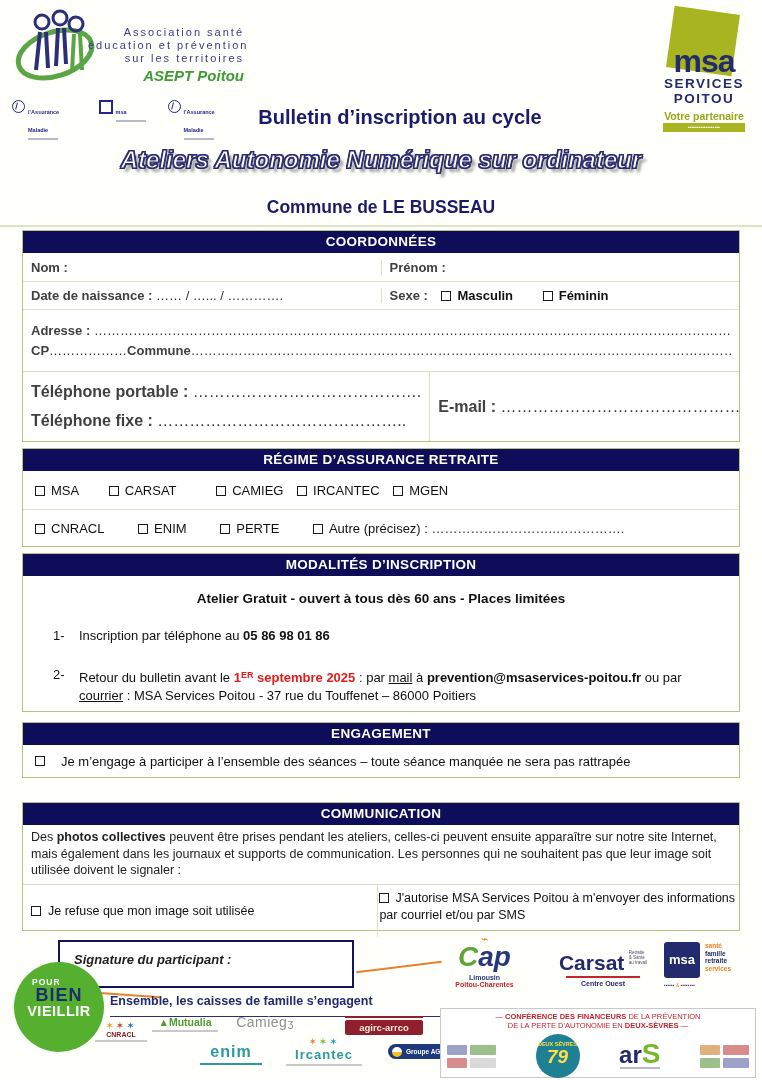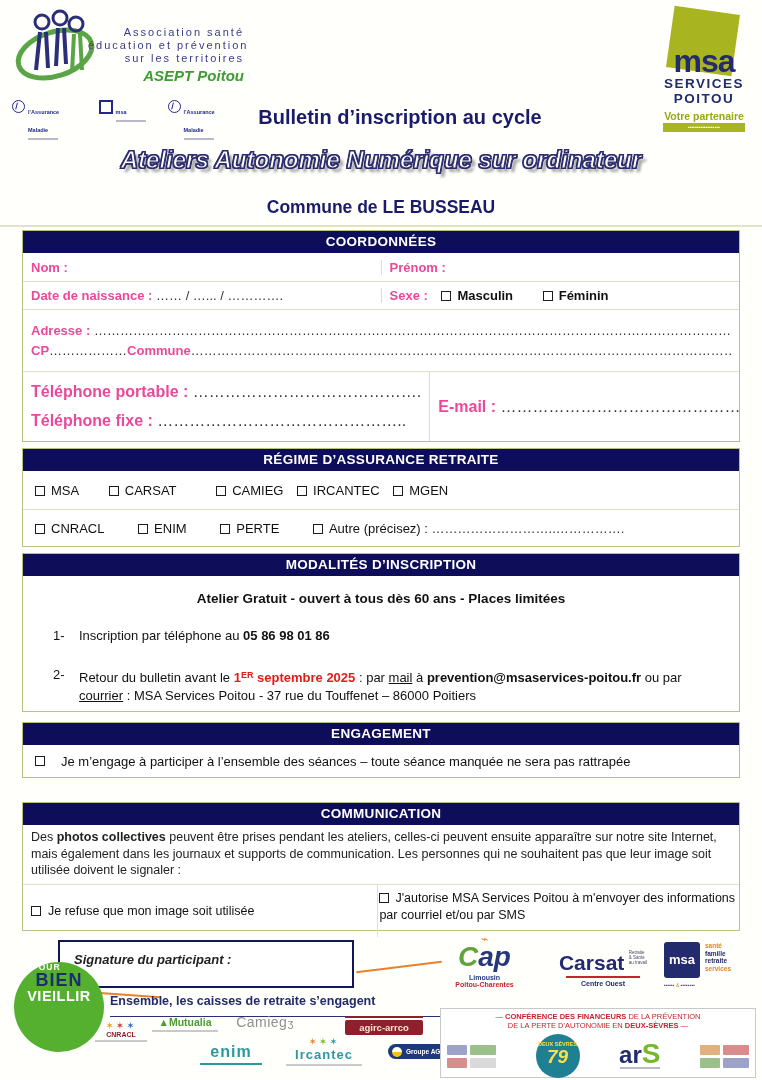--- a/index.html
+++ b/index.html
@@ -37,21 +37,21 @@
   .commune-title { position:absolute; left:0; top:197px; width:762px; text-align:center;
     font-size:17.5px; font-weight:bold; color:#1b1b6b; }
   .top-rule { position:absolute; left:0; top:225px; width:762px; height:2px; background:#e0e4c6; }
   
   .section { position:absolute; left:22px; width:718px; background:#fff; border:1px solid #b9c183; }
   .sec-header { background:#0d0d59; color:#fff; font-weight:bold; font-size:13.5px; text-align:center;
     height:22px; line-height:22px; letter-spacing:0.3px; }
   .row { display:flex; border-top:1px solid #dde1c4; }
   .cell { padding:5px 8px; font-size:13px; }
   .cell.rt { border-left:1px solid #dde1c4; }
-  .lbl { font-weight:bold; color:#ec4899; }
+  .lbl { font-weight:bold; color:#404040; }
   .dots { color:#333; }
   .cb { display:inline-block; width:10px; height:10px; border:1.7px solid #1c1c1c; background:#fff; vertical-align:-1px; }
   .cbl { font-size:13px; font-weight:bold; margin-left:6px; }
   .nowrap { white-space:nowrap; overflow:hidden; }
   
   #sec-coordonnees { top:230px; height:212px; }
   .r-h28 { height:28px; align-items:center; }
   .r-h28 .cell { flex:1; padding-top:0; padding-bottom:0; }
   .r-adresse { height:62px; flex-direction:column; justify-content:center; padding:4px 8px; }
   .r-adresse div { font-size:13px; line-height:20px; }
@@ -84,21 +84,21 @@
   .com-left .cb { margin-right:7px; flex:none; }
   .com-right { flex:1; border-left:1px solid #dde1c4; padding:5px 1px; font-size:12.5px; line-height:17px; }
   
   .footer { position:absolute; left:0; top:928px; width:762px; height:152px; }
   .sig-box { position:absolute; left:58px; top:12px; width:296px; height:48px; background:#fff; border:2px solid #14145a; }
   .sig-box span { display:block; margin:10px 0 0 14px; font-size:13px; font-style:italic; font-weight:bold; color:#222; }
   .orange-line { position:absolute; left:356px; top:38px; width:86px; height:2px; background:#e8822a; transform:rotate(-7deg); }
   .orange-line2 { position:absolute; left:40px; top:64px; width:120px; height:2px; background:#e8822a; transform:rotate(4deg); }
   .pbv-circle { position:absolute; left:14px; top:34px; width:90px; height:90px; border-radius:50%; background:#56b02f;
     text-align:center; color:#fff; }
-  .pbv-pour { font-size:8.5px; font-weight:bold; letter-spacing:1px; text-align:left; padding-left:18px; }
+  .pbv-pour { font-size:8.5px; font-weight:bold; margin-top:15px; letter-spacing:1px; text-align:left; padding-left:18px; }
   .pbv-bien { font-size:18px; font-weight:bold; color:#1c2e6e; line-height:17px; letter-spacing:1px; }
   .pbv-vieillir { font-size:14.5px; font-weight:bold; color:#fff; line-height:15px; letter-spacing:0.5px; }
   .ensemble { position:absolute; left:110px; top:66px; width:335px; font-size:12.5px; font-weight:bold; color:#232a6e;
     border-bottom:1.5px solid #2b2f7a; padding-bottom:8px; }
   
   .logo-item { position:absolute; text-align:center; }
   .cnracl-txt { font-size:7px; font-weight:bold; color:#8c1d2f; }
   .micro-bar { height:2px; background:#c9c9c9; margin-top:2px; }
   .mutualia-txt { font-size:10.5px; font-weight:bold; color:#4e9b2f; }
   .camieg-txt { font-size:14px; color:#8f8f8f; letter-spacing:0.5px; }
@@ -302,21 +302,21 @@
     <div class="orange-line"></div>
     <div class="orange-line2"></div>
     <div class="sig-box">
       <span>Signature du participant :</span>
     </div>
     <div class="pbv-circle">
       <div class="pbv-pour">POUR</div>
       <div class="pbv-bien">BIEN</div>
       <div class="pbv-vieillir">VIEILLIR</div>
     </div>
-    <div class="ensemble">Ensemble, les caisses de retraite s’engagent</div>
+    <div class="ensemble">Ensemble, les caisses de famille s’engagent</div>
 
     <div class="logo-item" style="left:95px; top:92px; width:52px">
       <div class="stars"><span style="color:#e8a11d">✶</span><span style="color:#c43a2b">✶</span><span style="color:#2b6ebf">✶</span></div>
       <div class="cnracl-txt">CNRACL</div>
       <div class="micro-bar"></div>
     </div>
     <div class="logo-item" style="left:152px; top:88px; width:66px">
       <div class="mutualia-txt"><span style="color:#4e9b2f">▲</span><span>Mutualia</span></div>
       <div class="micro-bar"></div>
     </div>

